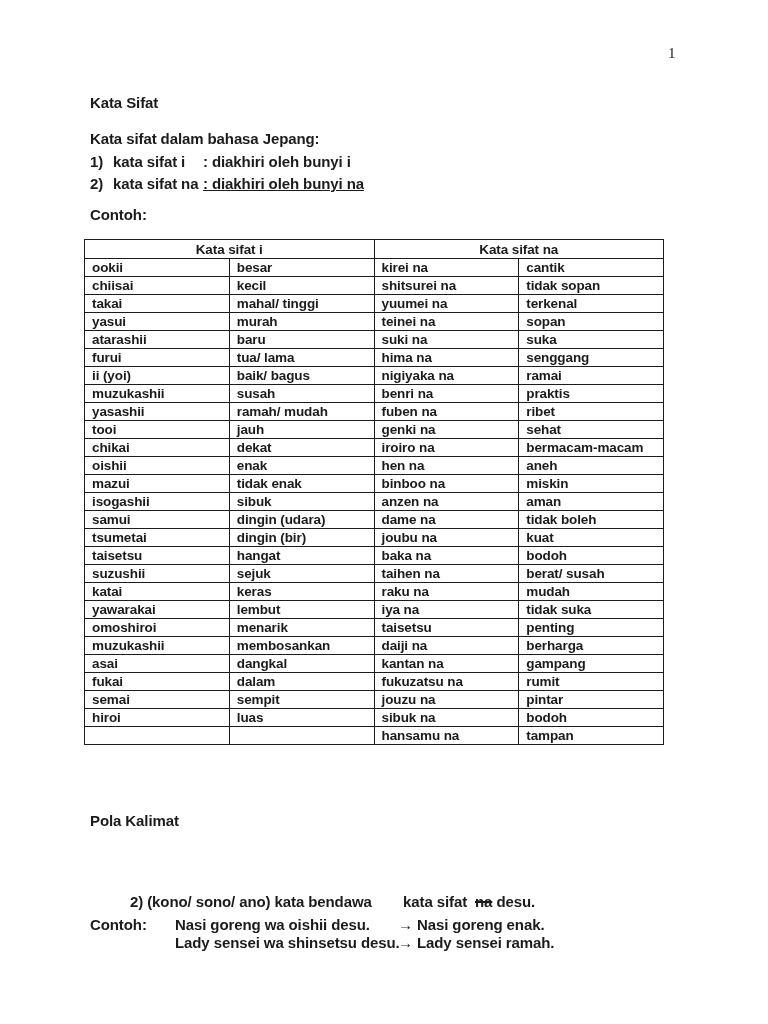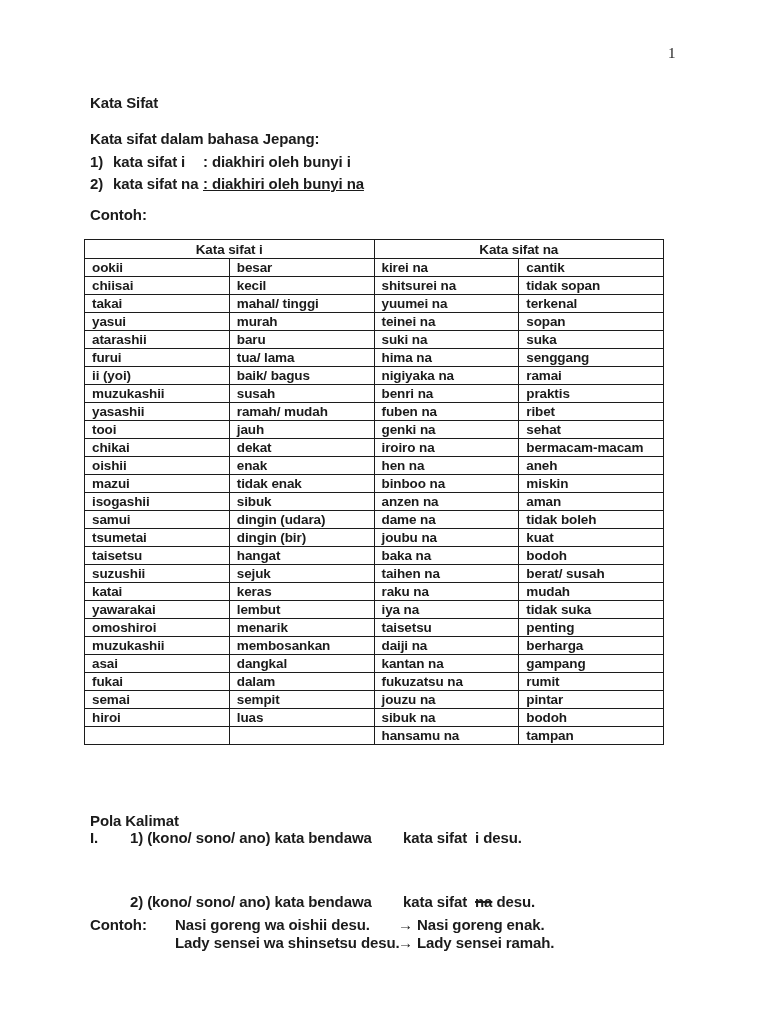--- a/index.html
+++ b/index.html
@@ -288,23 +288,20 @@
           <td></td>
           <td></td>
           <td>hansamu na</td>
           <td>tampan</td>
         </tr>
       </tbody>
   </table>
 
   <div class="txt pola-head">Pola Kalimat</div>
 
-  <div class="txt pola-line pola-line-1">
-    <span class="roman">I.</span><span class="num-phrase">1) (kono/ sono/ ano) kata benda</span><span class="wa">wa</span><span class="kata-sifat">kata sifat</span><span class="strike"></span><span>i desu.</span>
-  </div>
 
   <div class="txt pola-line pola-line-2">
     <span class="roman"></span><span class="num-phrase">2) (kono/ sono/ ano) kata benda</span><span class="wa">wa</span><span class="kata-sifat">kata sifat</span><span class="strike">na</span><span> desu.</span>
   </div>
 
   <div class="examples">
     <div class="txt example-row" style="position:static">
       <span class="label">Contoh:</span><span class="jp">Nasi goreng wa oishii desu.</span><span class="result">→ Nasi goreng enak.</span>
     </div>
     <div class="txt example-row" style="position:static">

